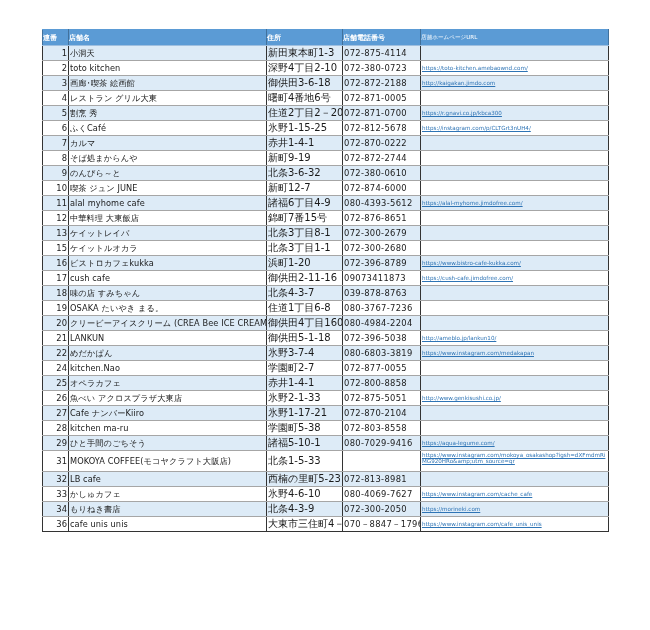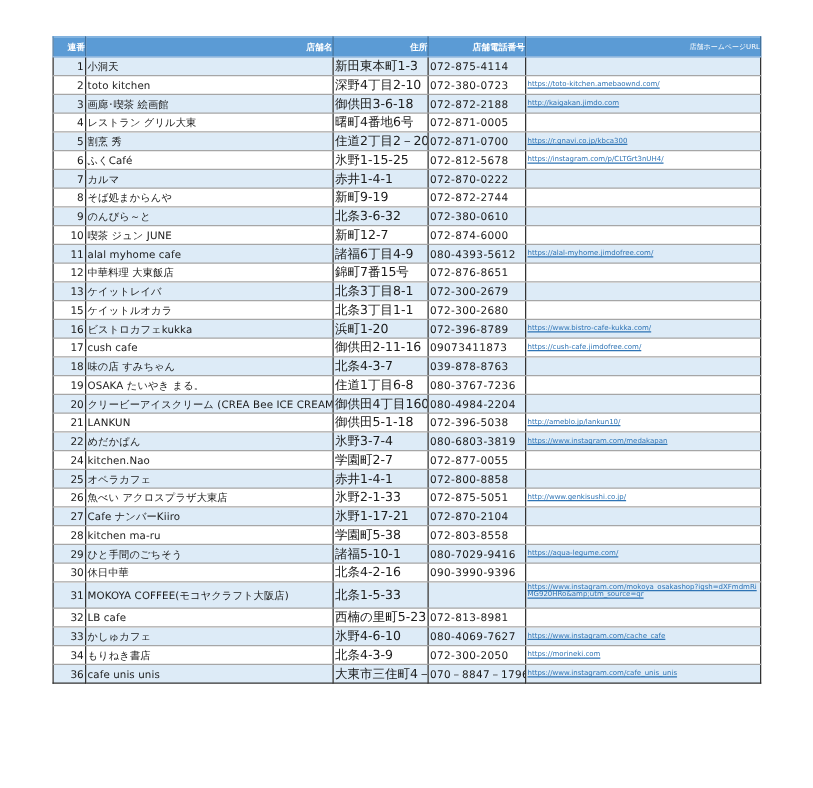--- a/index.html
+++ b/index.html
@@ -33,21 +33,21 @@
     col.c-tel { width: 78px; }
     col.c-url { width: 188px; }
 
     thead th {
       background: #5b9bd5;
       color: #ffffff;
       font-weight: bold;
       font-size: 7px;
       height: 15px;
       padding: 0;
-      text-align: right;
+      text-align: left;
       border-left: 1px solid #41719c;
       border-right: 1px solid #41719c;
       border-bottom: 1px solid #9fbfdf;
       border-top: 1px solid #5b9bd5;
     }
     thead th.h-url { font-size: 5.6px; font-weight: normal; }
 
     tbody td {
       height: 14px;
       padding: 0 1px;
@@ -285,27 +285,20 @@
           <td class="tel">072-803-8558</td>
           <td class="url"></td>
         </tr>
       <tr>
           <td class="no">29</td>
           <td class="name">ひと手間のごちそう</td>
           <td class="addr">諸福5-10-1</td>
           <td class="tel">080-7029-9416</td>
           <td class="url">https://aqua-legume.com/</td>
         </tr>
-      <tr>
-          <td class="no">30</td>
-          <td class="name">休日中華</td>
-          <td class="addr">北条4-2-16</td>
-          <td class="tel">090-3990-9396</td>
-          <td class="url"></td>
-        </tr>
       <tr class="tall">
           <td class="no">31</td>
           <td class="name">MOKOYA COFFEE(モコヤクラフト大阪店)</td>
           <td class="addr">北条1-5-33</td>
           <td class="tel"></td>
           <td class="url wrap">https://www.instagram.com/mokoya_osakashop?igsh=dXFmdmRiMG920HRo&amp;amp;utm_source=qr</td>
         </tr>
       <tr>
           <td class="no">32</td>
           <td class="name">LB cafe</td>

